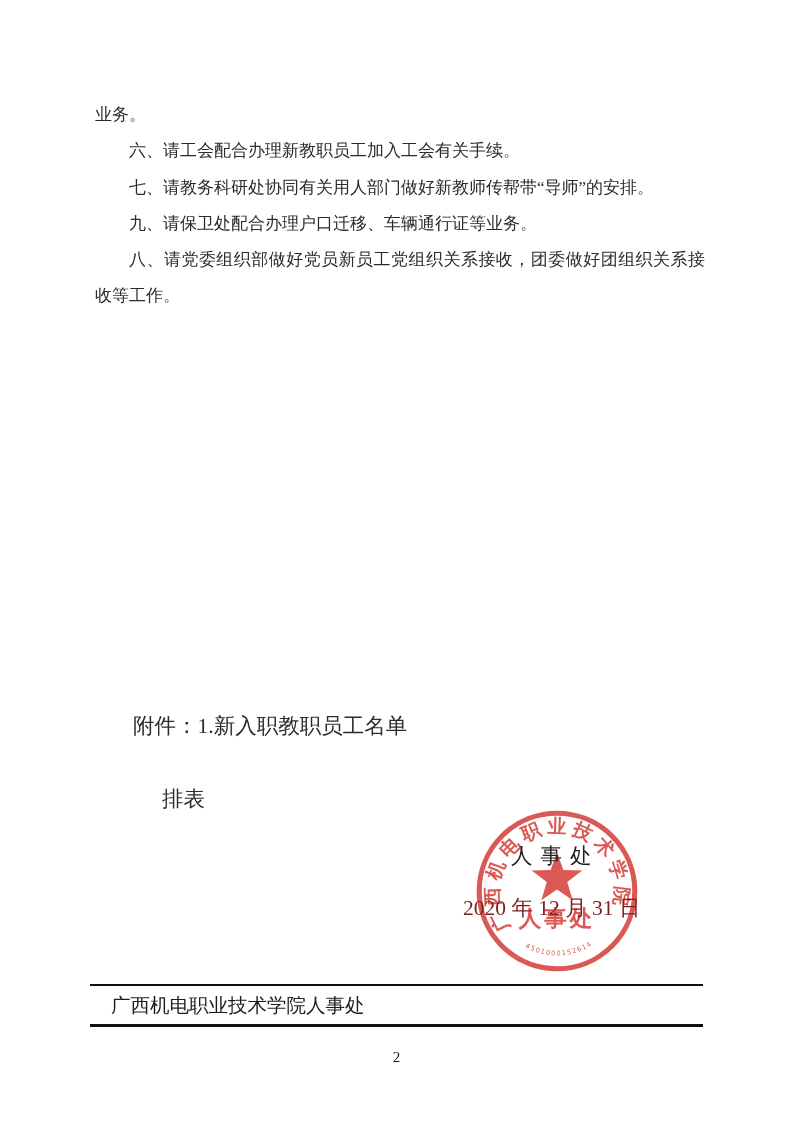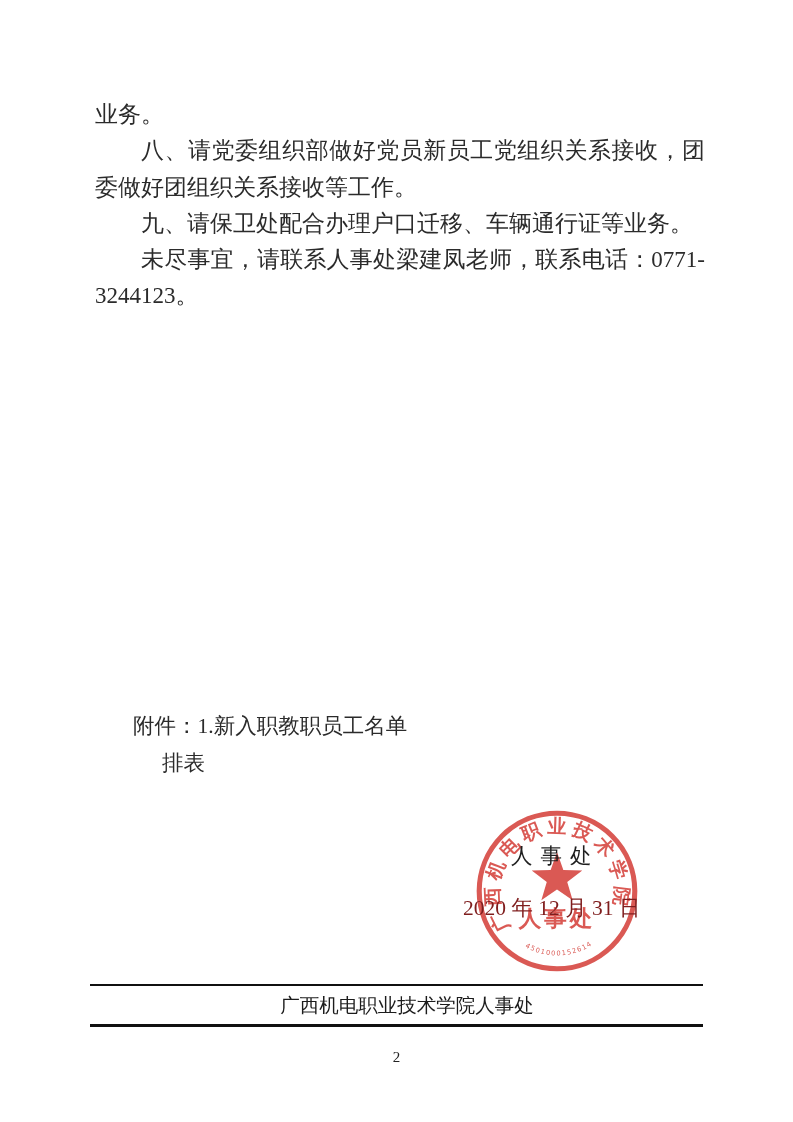--- a/index.html
+++ b/index.html
@@ -10,39 +10,39 @@
     font-family: "Liberation Serif", "DejaVu Serif", serif;
     color: #262626;
     overflow: hidden;
   }
   .page { position: absolute; inset: 0; background: #ffffff; outline: 1px solid #ededed; }
 
   
   .doc-body {
     position: absolute;
     left: 95px; top: 97px; width: 610px;
-    font-size: 23px;
+    font-size: 17px;
     line-height: 36.3px;
     text-align: justify;
     text-justify: inter-ideograph;
     color: #2b2b2b;
   }
   .doc-body p { text-indent: 2em; }
   .doc-body p.no-indent { text-indent: 0; }
 
   
   .attachment {
     position: absolute;
     left: 95px; top: 708px; width: 610px;
     font-size: 21.5px; line-height: 37px; color: #2b2b2b; font-family: Liberation Serif, serif;
   }
   .attachment .att-line { white-space: nowrap; }
   .attachment .att-0 { padding-left: 38px; }
   .attachment .att-1 { padding-left: 99px; }
-  .attachment .att-2 { padding-left: 67px; }
+  .attachment .att-2 { padding-left: 67px; margin-top: 36px; }
 
   
   .seal {
     position: absolute; left: 470px; top: 804px;
     width: 174px; height: 174px;
     opacity: 0.88;
     z-index: 1;
   }
 
   
@@ -55,39 +55,40 @@
     font-size: 21.5px; color: #7f1d1d; z-index: 2; white-space: nowrap;
   }
 
   
   .rule { position: absolute; left: 90px; width: 613px; background: #101010; }
   .rule-top { top: 984px; height: 2px; }
   .rule-bottom { top: 1024px; height: 3px; }
   .footer-row {
     position: absolute; left: 90px; top: 992px; width: 613px;
     display: flex; justify-content: space-between; align-items: center;
-    font-size: 19.5px; color: #1c1c1c; flex-direction: column;
+    font-size: 19.5px; color: #1c1c1c;
   }
   .footer-row .issuer { padding-left: 21px; white-space: nowrap; }
   .footer-row .print-date { padding-right: 2px; white-space: nowrap; }
   .page-num {
     position: absolute; left: 0; top: 1049px; width: 100%;
     text-align: center; font-size: 15px; color: #222;
   }
 </style>
 </head>
 <body>
 
 <div class="page">
 
   <main class="doc-body">
     <p class="no-indent">业务。</p>
+    <p>六、请工会配合办理新教职员工加入工会有关手续。</p>
+    <p>七、请教务科研处协同有关用人部门做好新教师传帮带“导师”的安排。</p>
+    <p>九、请保卫处配合办理户口迁移、车辆通行证等业务。</p>
     <p>八、请党委组织部做好党员新员工党组织关系接收，团委做好团组织关系接收等工作。</p>
-    <p>九、请保卫处配合办理户口迁移、车辆通行证等业务。</p>
-    <p>未尽事宜，请联系人事处梁建凤老师，联系电话：0771-3244123。</p>
   </main>
 
   <section class="attachment">
     <div class="att-line att-0">附件：1.新入职教职员工名单</div>
     <div class="att-line att-2">排表</div>
   </section>
 
   <svg class="seal" viewBox="0 0 170 170" xmlns="http://www.w3.org/2000/svg" aria-hidden="true">
     <defs>
       <path id="ringPath" d="M 41.3 121.7 A 57 57 0 1 1 128.7 121.7" fill="none"></path>

